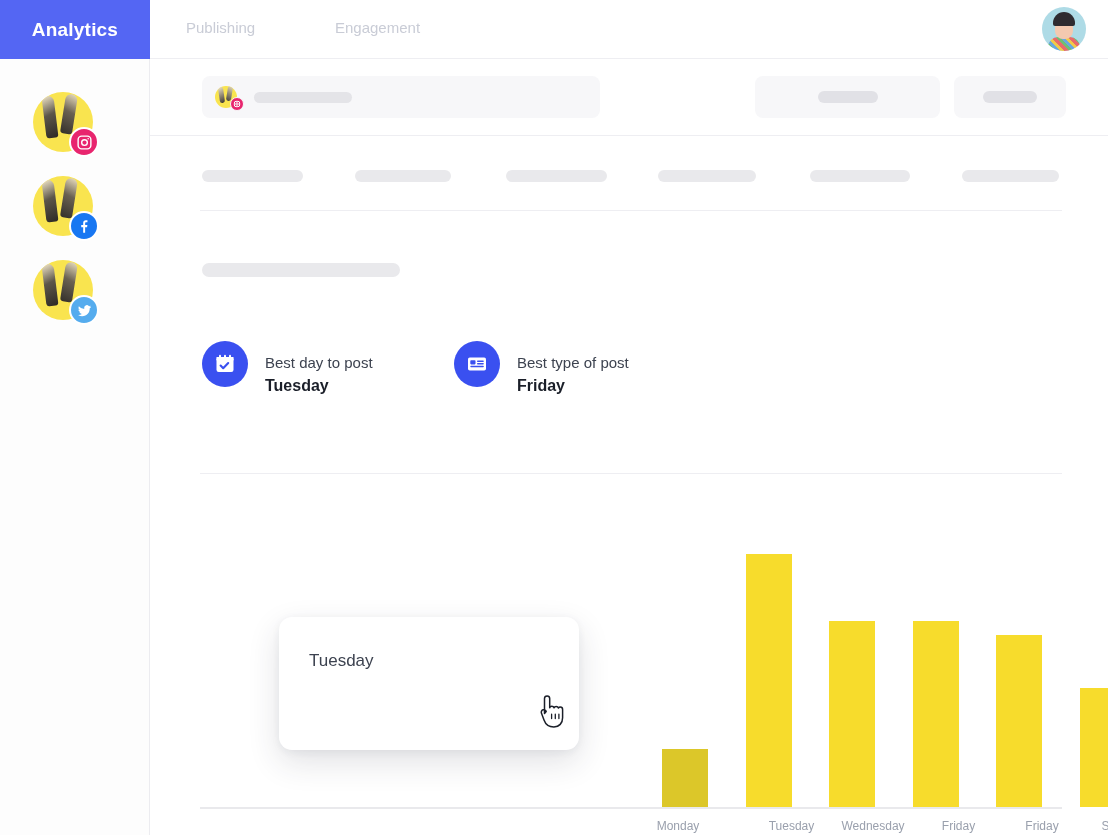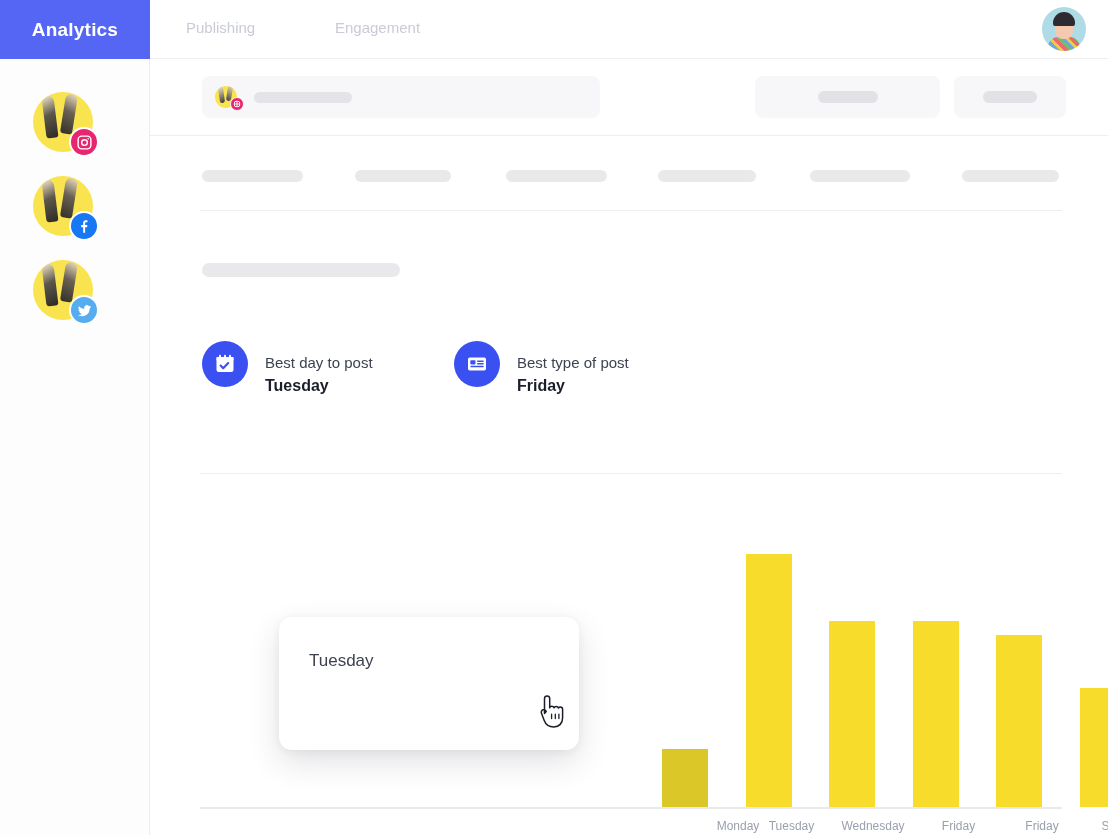--- a/index.html
+++ b/index.html
@@ -409,21 +409,21 @@
       <div id="axis"></div>
       <div id="bars">
           <div class="bar dim" style="left: 512px; width: 46px; height: 58.2222px;"></div>
           <div class="bar" style="left: 595.5px; width: 46px; height: 253.267px;"></div>
           <div class="bar" style="left: 679px; width: 46px; height: 186.311px;"></div>
           <div class="bar" style="left: 762.5px; width: 46px; height: 186.311px;"></div>
           <div class="bar" style="left: 846px; width: 46px; height: 171.756px;"></div>
           <div class="bar" style="left: 929.5px; width: 46px; height: 119.356px;"></div>
         </div>
       <div id="daylabels">
-          <div class="daylabel" style="left: 565px;">Monday</div>
+          <div class="daylabel" style="left: 505px;">Monday</div>
           <div class="daylabel" style="left: 618.5px;">Tuesday</div>
           <div class="daylabel" style="left: 700px;">Wednesday</div>
           <div class="daylabel" style="left: 785.5px;">Friday</div>
           <div class="daylabel" style="left: 869px;">Friday</div>
           <div class="daylabel" style="left: 952.5px;">Saturday</div>
         </div>
 
       <div id="tooltip">
         <div class="tt-day">Tuesday</div>
       </div>

